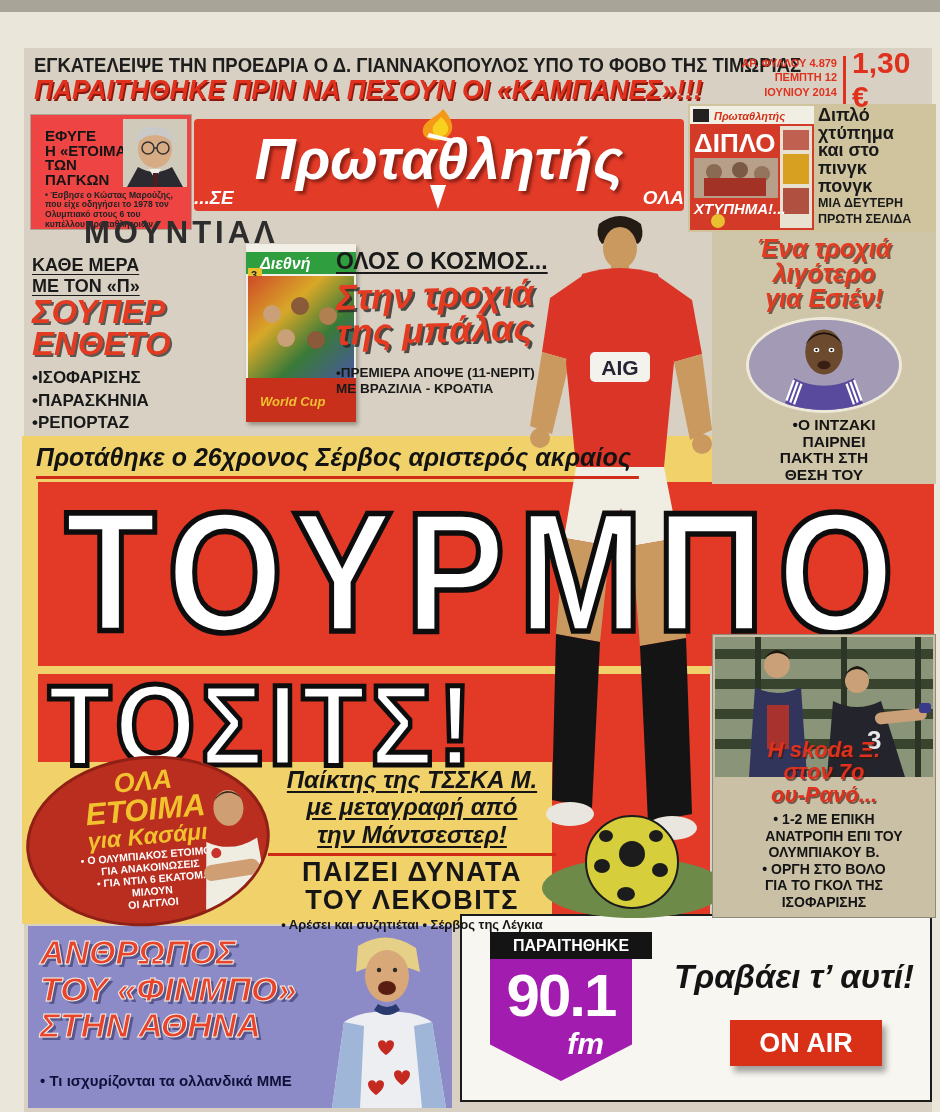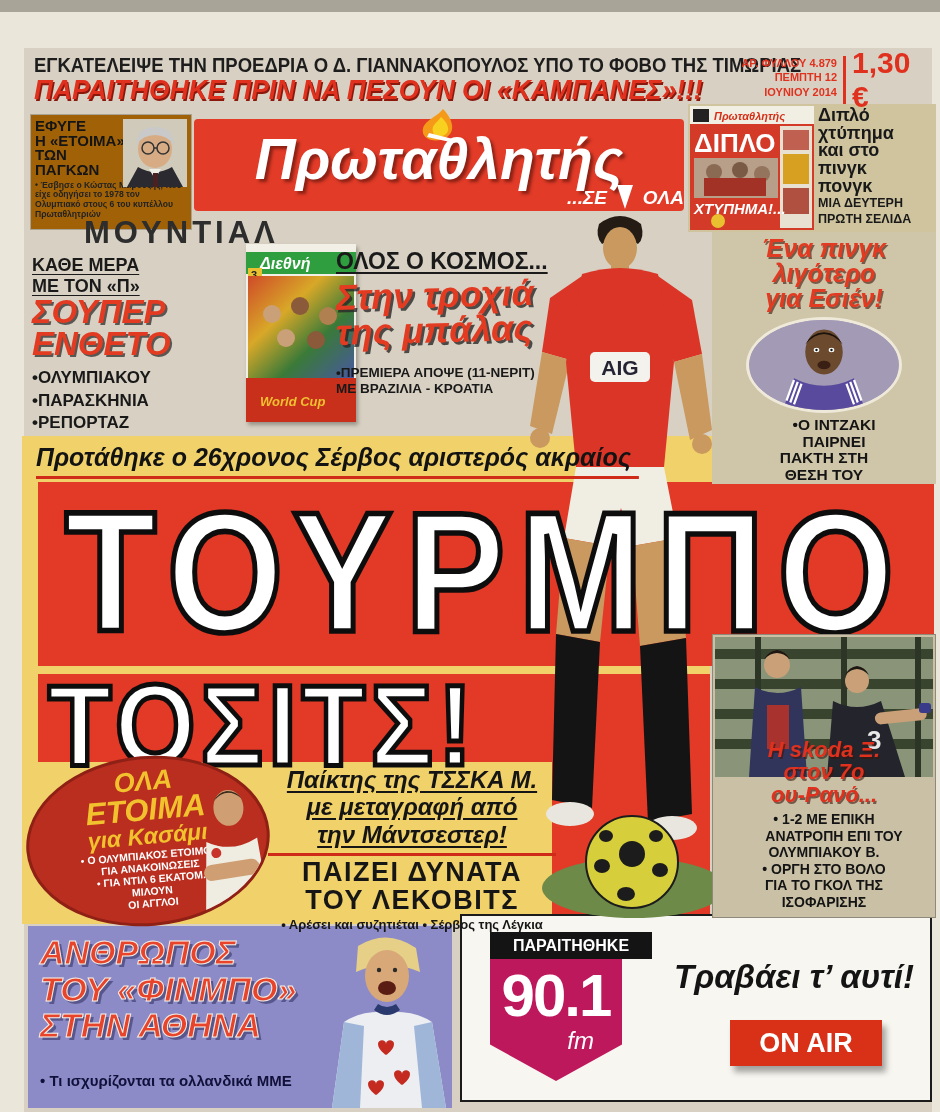--- a/index.html
+++ b/index.html
@@ -18,35 +18,35 @@
   .kicker2 { left:34px; top:62px; font-size:28px; font-weight:900; font-style:italic;
              color:#e0301e; text-shadow:1.5px 1.5px 0 #8a180c; white-space:nowrap;
              transform:scaleX(.94); transform-origin:left top; z-index:4; }
   .issue { left:716px; top:44px; width:218px; height:48px; display:flex; z-index:4; }
   .issue-meta { flex:1; text-align:right; color:#e0301e; font-size:11px; font-weight:800;
                 line-height:1.3; padding-right:6px; border-right:3px solid #e0301e; }
   .issue-price { width:88px; font-size:30px; font-weight:900; color:#e0301e;
                  display:flex; align-items:center; padding-left:6px; }
 
   
-  .obit { left:30px; top:102px; width:162px; height:116px; background:#a16207;
-          border:1px solid #aaa394; padding:4px; z-index:3; }
+  .obit { left:30px; top:102px; width:162px; height:116px; background:#ef4444;
+          border:1px solid #aaa394; padding:14px; z-index:3; }
   .obit-title { font-size:15px; font-weight:900; line-height:.98; color:#151515; width:92px; }
   .obit-photo { position:absolute; right:4px; top:4px; width:64px; height:68px; }
   .obit-body { font-size:8.6px; font-weight:700; line-height:1.12; color:#222; margin-top:3px; }
 
   
   .masthead { left:194px; top:107px; width:490px; height:92px; background:#e23b28;
               border-radius:4px; z-index:3; }
   .masthead-title { position:absolute; left:0; top:12px; width:100%; text-align:center;
                     font-size:57px; font-weight:900; font-style:italic; color:#fff;
                     text-shadow:3px 3px 3px rgba(70,12,5,.55); line-height:1; }
   .flame { position:absolute; left:215px; top:-12px; width:56px; height:36px; }
   .tagline { position:absolute; left:0; top:68px; width:100%; display:flex;
-             justify-content:flex-end; align-items:flex-start; gap:10px;
+             justify-content:space-between; align-items:flex-start; gap:10px;
              color:#fff; font-weight:900; font-style:italic; font-size:19px; }
   .torch { width:0; height:0; border-left:8px solid transparent;
            border-right:8px solid transparent; border-top:24px solid #fff; margin-top:-2px; }
 
   
   .promo { left:688px; top:92px; width:248px; height:128px; background:#cfc49e; z-index:3; }
   .mini-cover { position:absolute; left:2px; top:2px; width:124px; height:124px; }
   .promo-text { position:absolute; left:130px; top:3px; }
   .promo-text .l { font-size:18px; font-weight:900; color:#191919; line-height:.98; }
   .promo-text .s { font-size:12.5px; font-weight:800; color:#191919; line-height:1.08; margin-top:2px; }
@@ -134,25 +134,25 @@
   .bl-s { position:absolute; left:12px; top:146px; font-size:15px; font-weight:800;
           color:#10103a; }
   .finnbo { position:absolute; right:0; top:0; width:150px; height:182px; }
 
   
   .ad { left:460px; top:902px; width:472px; height:188px; background:#f8f6f0;
         border:2px solid #1b1b1b; z-index:3; }
   .ad-brand { position:absolute; left:28px; top:16px; width:162px; height:27px;
               background:#141414; color:#fff; font-size:16px; font-weight:900;
               display:flex; align-items:center; justify-content:center; }
-  .ad-shield { position:absolute; left:28px; top:43px; width:132px; height:122px;
-               background:#be185d; clip-path:polygon(0 0,100% 0,100% 70%,50% 100%,0 70%); }
+  .ad-shield { position:absolute; left:28px; top:43px; width:142px; height:122px;
+               background:#a21caf; clip-path:polygon(0 0,100% 0,100% 70%,50% 100%,0 70%); }
   .ad-freq { position:absolute; left:0; top:2px; width:100%; text-align:center;
              font-size:60px; font-weight:900; color:#fff; letter-spacing:-2px; }
-  .ad-fm { position:absolute; right:28px; top:68px; font-size:24px; font-weight:400;
+  .ad-fm { position:absolute; right:28px; top:68px; font-size:30px; font-weight:700;
            font-style:italic; color:#fff; }
   .ad-slogan { position:absolute; left:212px; top:42px; font-size:33px; font-weight:900;
                font-style:italic; color:#141414; white-space:nowrap; }
   .ad-onair { position:absolute; left:268px; top:104px; width:152px; height:46px;
               background:#d93018; color:#fff; font-size:27px; font-weight:900;
               display:flex; align-items:center; justify-content:center;
               box-shadow:4px 6px 6px rgba(0,0,0,.35); }
 </style>
 </head>
 <body>
@@ -240,21 +240,21 @@
   </div>
 
   <div class="abs mundial-title">ΜΟΥΝΤΙΑΛ</div>
 
   <div class="abs mcol-left">
     <div class="mk">ΚΑΘΕ ΜΕΡΑ</div>
     <div class="mk">ΜΕ ΤΟΝ «Π»</div>
     <div class="mh">ΣΟΥΠΕΡ</div>
     <div class="mh">ΕΝΘΕΤΟ</div>
     <div class="mb">
-      <div>•ΟΛΥΜΠΙΑΚΟΥ</div>
+      <div>•ΙΣΟΦΑΡΙΣΗΣ</div>
       <div>•ΠΑΡΑΣΚΗΝΙΑ</div>
       <div>•ΡΕΠΟΡΤΑΖ</div>
     </div>
   </div>
 
   <svg class="abs magazine" viewBox="0 0 110 178">
     <rect width="110" height="178" fill="#f2efe6"></rect>
     <rect x="0" y="8" width="110" height="22" fill="#2f9e3f"></rect>
     <text x="14" y="25" font-size="16" font-weight="900" font-style="italic" fill="#fff">Διεθνή</text>
     <rect x="2" y="24" width="14" height="14" fill="#e8c030"></rect>
@@ -281,21 +281,21 @@
     <div class="ck">ΟΛΟΣ Ο ΚΟΣΜΟΣ...</div>
     <div class="ch ch1">Στην τροχιά</div>
     <div class="ch">της μπάλας</div>
     <div class="cs">
       <div>•ΠΡΕΜΙΕΡΑ ΑΠΟΨΕ (11-ΝΕΡΙΤ)</div>
       <div>ΜΕ ΒΡΑΖΙΛΙΑ - ΚΡΟΑΤΙΑ</div>
     </div>
   </div>
 
   <div class="abs mcol-right">
-    <div class="rh">Ένα πινγκ</div>
+    <div class="rh">Ένα τροχιά</div>
     <div class="rh">λιγότερο</div>
     <div class="rh">για Εσιέν!</div>
     <div class="essien-oval">
       <svg viewBox="0 0 156 96" width="100%" height="100%">
         <rect width="156" height="96" fill="#a39bb5"></rect>
         <ellipse cx="78" cy="34" rx="20" ry="24" fill="#6b4a2e"></ellipse>
         <path d="M58,26 Q78,4 98,26 Q92,14 78,13 Q64,14 58,26 Z" fill="#1c120c"></path>
         <ellipse cx="70" cy="32" rx="3" ry="2.4" fill="#fff"></ellipse>
           <ellipse cx="86" cy="32" rx="3" ry="2.4" fill="#fff"></ellipse>
         <circle cx="70" cy="32" r="1.3" fill="#111"></circle>

